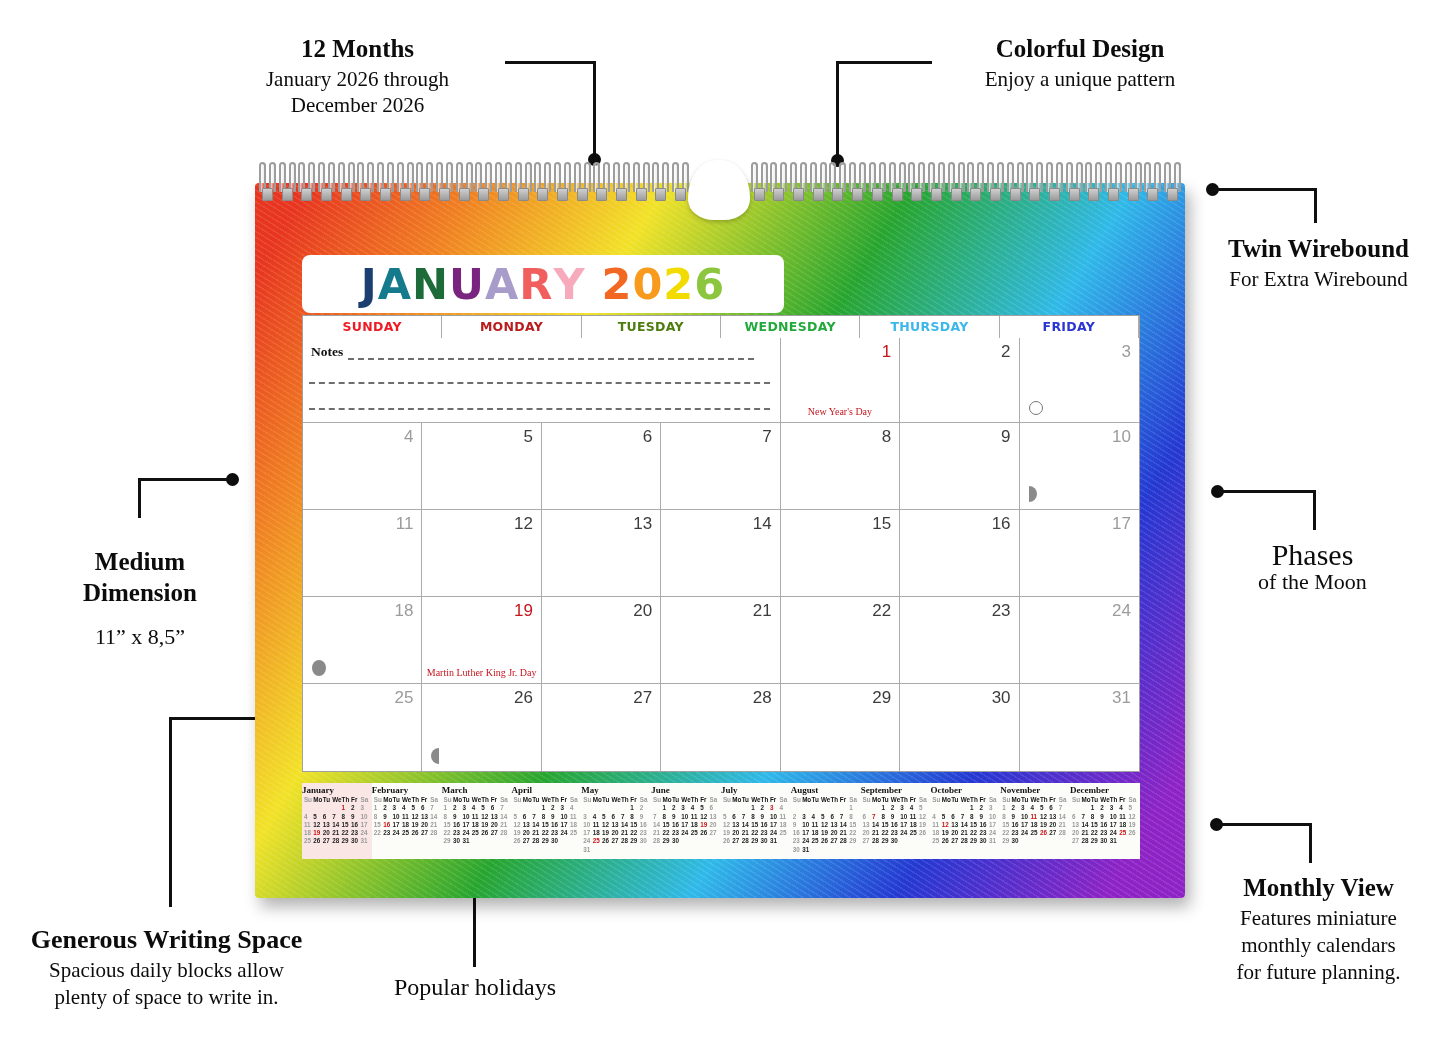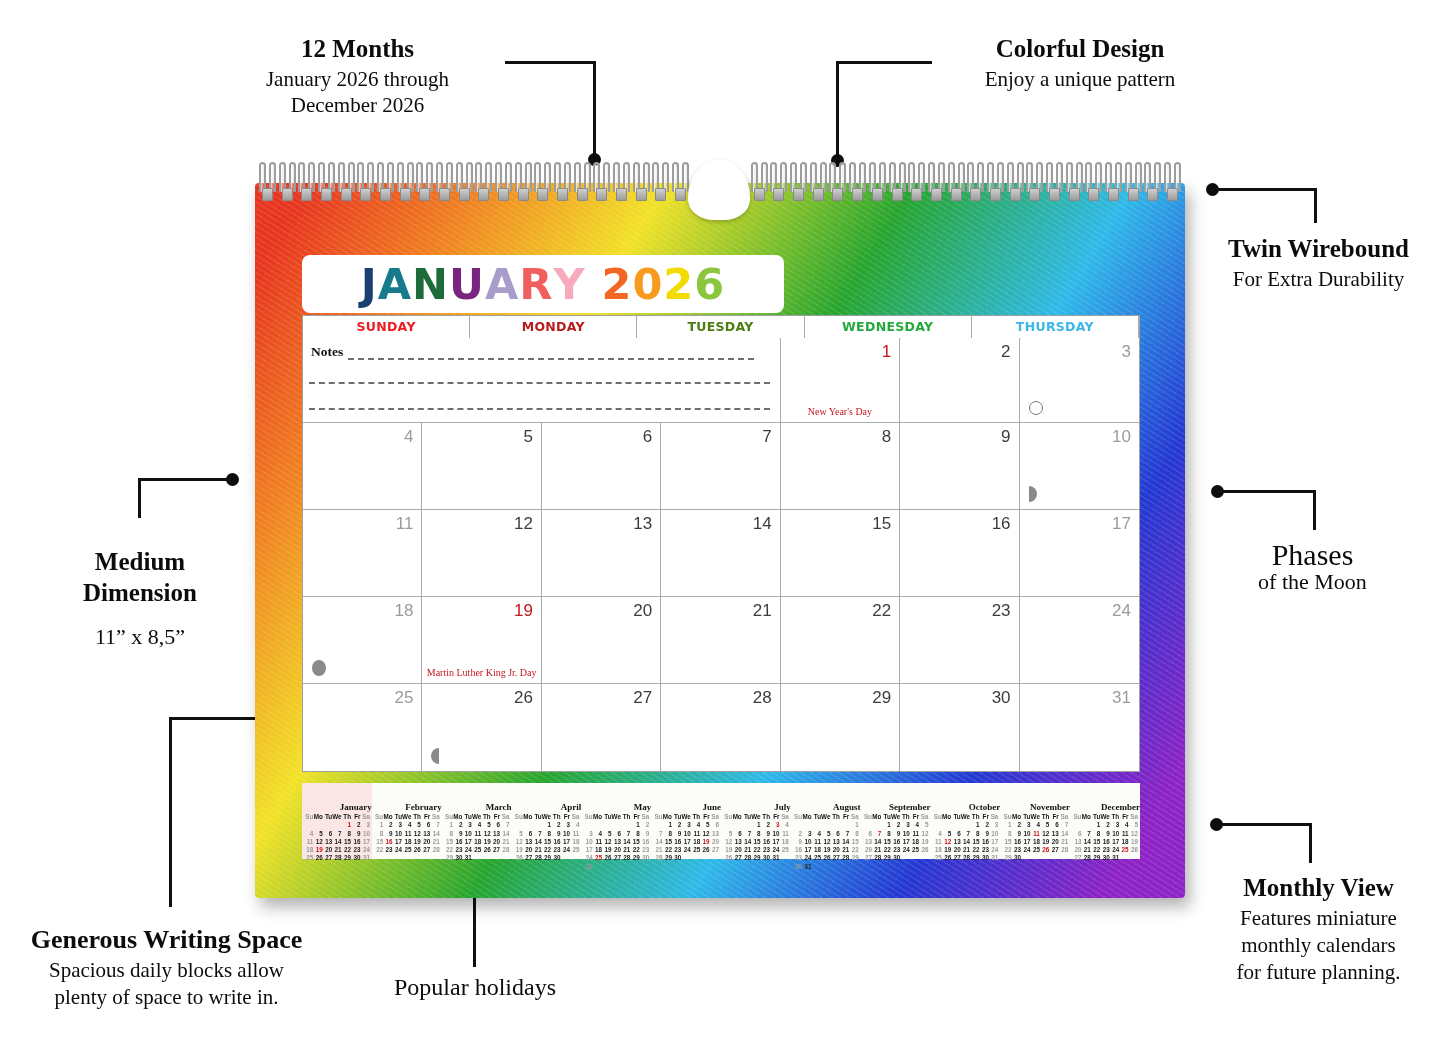--- a/index.html
+++ b/index.html
@@ -33,21 +33,21 @@
   .hanger{position:absolute;left:433px;top:-23px;width:62px;height:60px;background:#fff;z-index:4;
     border-radius:46% 46% 42% 42%/62% 62% 34% 34%;box-shadow:0 2px 4px rgba(0,0,0,.22)}
 
   
   .titlebox{position:absolute;left:47px;top:72px;width:482px;height:58px;background:#fff;border-radius:8px;z-index:2;
     display:flex;align-items:center;justify-content:center;font-family:"DejaVu Sans",sans-serif;font-weight:bold;font-size:43px;letter-spacing:1px}
   .titlebox span{white-space:pre}
 
   
   .sheet{position:absolute;left:47px;top:132px;width:838px;background:#fff;border:1px solid #a0a0a0;z-index:2;box-sizing:border-box}
-  .dowrow{display:grid;grid-template-columns:repeat(5,1fr);height:22px}
+  .dowrow{display:grid;grid-template-columns:repeat(6,1fr);height:22px}
   .dowc{border-right:1px solid #ababab;border-bottom:1px solid #ababab;text-align:center;line-height:22px;
     font-family:"DejaVu Sans",sans-serif;font-weight:bold;font-size:12.5px;letter-spacing:.3px;box-sizing:border-box}
   .dowc:last-child{border-right:none}
   .wrow{display:grid;grid-template-columns:repeat(7,1fr);height:87px}
   .wrow.first{height:85px}
   .cell{position:relative;border-right:1px solid #ababab;border-bottom:1px solid #ababab;box-sizing:border-box;background:#fff}
   .cell:last-child{border-right:none}
   .wrow:last-child .cell{border-bottom:none}
   .dn{font-family:"Liberation Sans",sans-serif;font-size:17px;text-align:right;padding:4px 8px 0 0}
   .dn.wk{color:#3c3c3c}.dn.we{color:#9b9b9b}.dn.holiday{color:#c4161c}
@@ -59,21 +59,21 @@
   .moon.first{width:8px;height:16px;background:#8a8a8a;border-radius:16px 0 0 16px}
   .cell.notes{padding:6px 16px 0 8px}
   .nrow{display:flex;align-items:flex-end;margin-right:10px}
   .nlabel{font-weight:bold;font-size:13.5px;font-family:"Liberation Serif",serif;color:#111}
   .ndash{flex:1;border-bottom:2px dashed #6e6e6e;margin-left:5px;height:12px}
   .dashline{position:absolute;left:6px;right:10px;border-top:2px dashed #6e6e6e}
   .dashline.l2{top:44px}.dashline.l3{top:70px}
 
   
   .ministrip{position:absolute;left:47px;top:600px;width:838px;height:76px;background:#fcfcf8;z-index:2;display:flex}
-  .mini{flex:1;text-align:right;padding-top:19px}
+  .mini{flex:1;text-align:left;padding-top:2px}
   .mini.hl{background:#fbe6e6}
   .mname{font:bold 9px "Liberation Serif",serif;color:#111;height:11px}
   .mgrid{width:66px;margin:0 auto;display:grid;grid-template-columns:repeat(7,1fr);
     font-family:"Liberation Sans",sans-serif;font-size:6.3px;font-weight:bold;line-height:8.3px}
   .mh{color:#111}.mgrid .dim{color:#9a9a9a}.mgrid .red{color:#cc1111}.md{color:#222}
 </style>
 </head>
 <body>
 
 <div class="ann" style="left:215px;top:33px;width:285px">
@@ -82,21 +82,21 @@
   <p style="margin-top:-2px">December 2026</p>
 </div>
 
 <div class="ann" style="left:950px;top:33px;width:260px">
   <h3>Colorful Design</h3>
   <p>Enjoy a unique pattern</p>
 </div>
 
 <div class="ann" style="left:1192px;top:233px;width:253px">
   <h3>Twin Wirebound</h3>
-  <p>For Extra Durability</p>
+  <p>For Extra Wirebound</p>
 </div>
 
 <div class="ann" style="left:1215px;top:540px;width:195px">
   <p style="font-size:30px">Phases</p>
   <p style="font-size:22px;margin-top:-1px">of the Moon</p>
 </div>
 
 <div class="ann" style="left:1192px;top:872px;width:253px">
   <h3>Monthly View</h3>
   <p>Features miniature</p>

